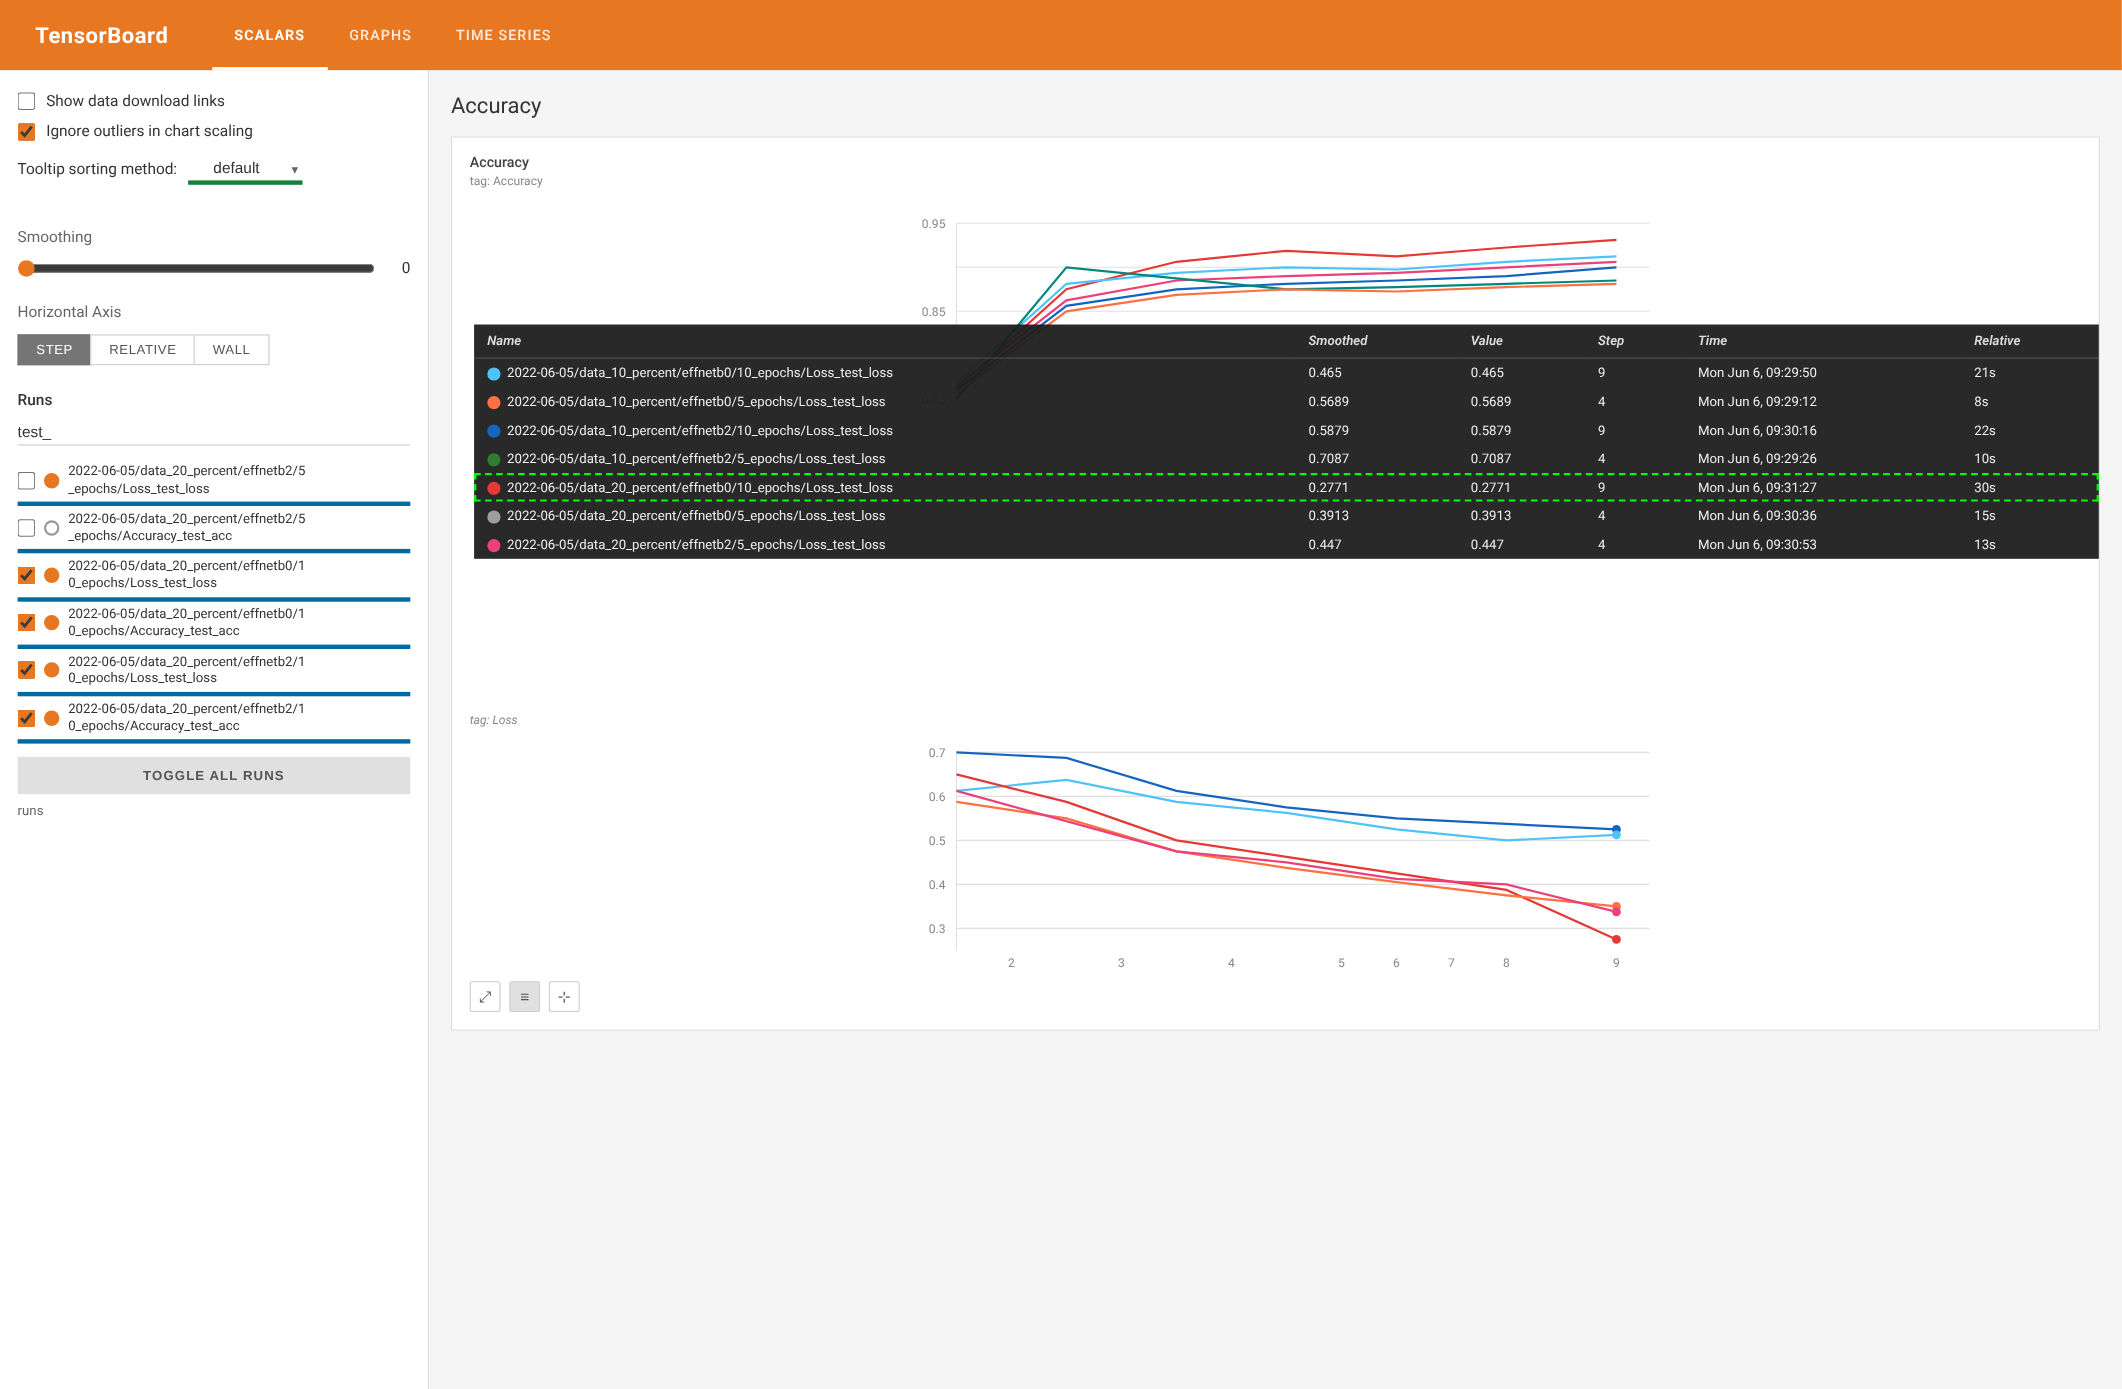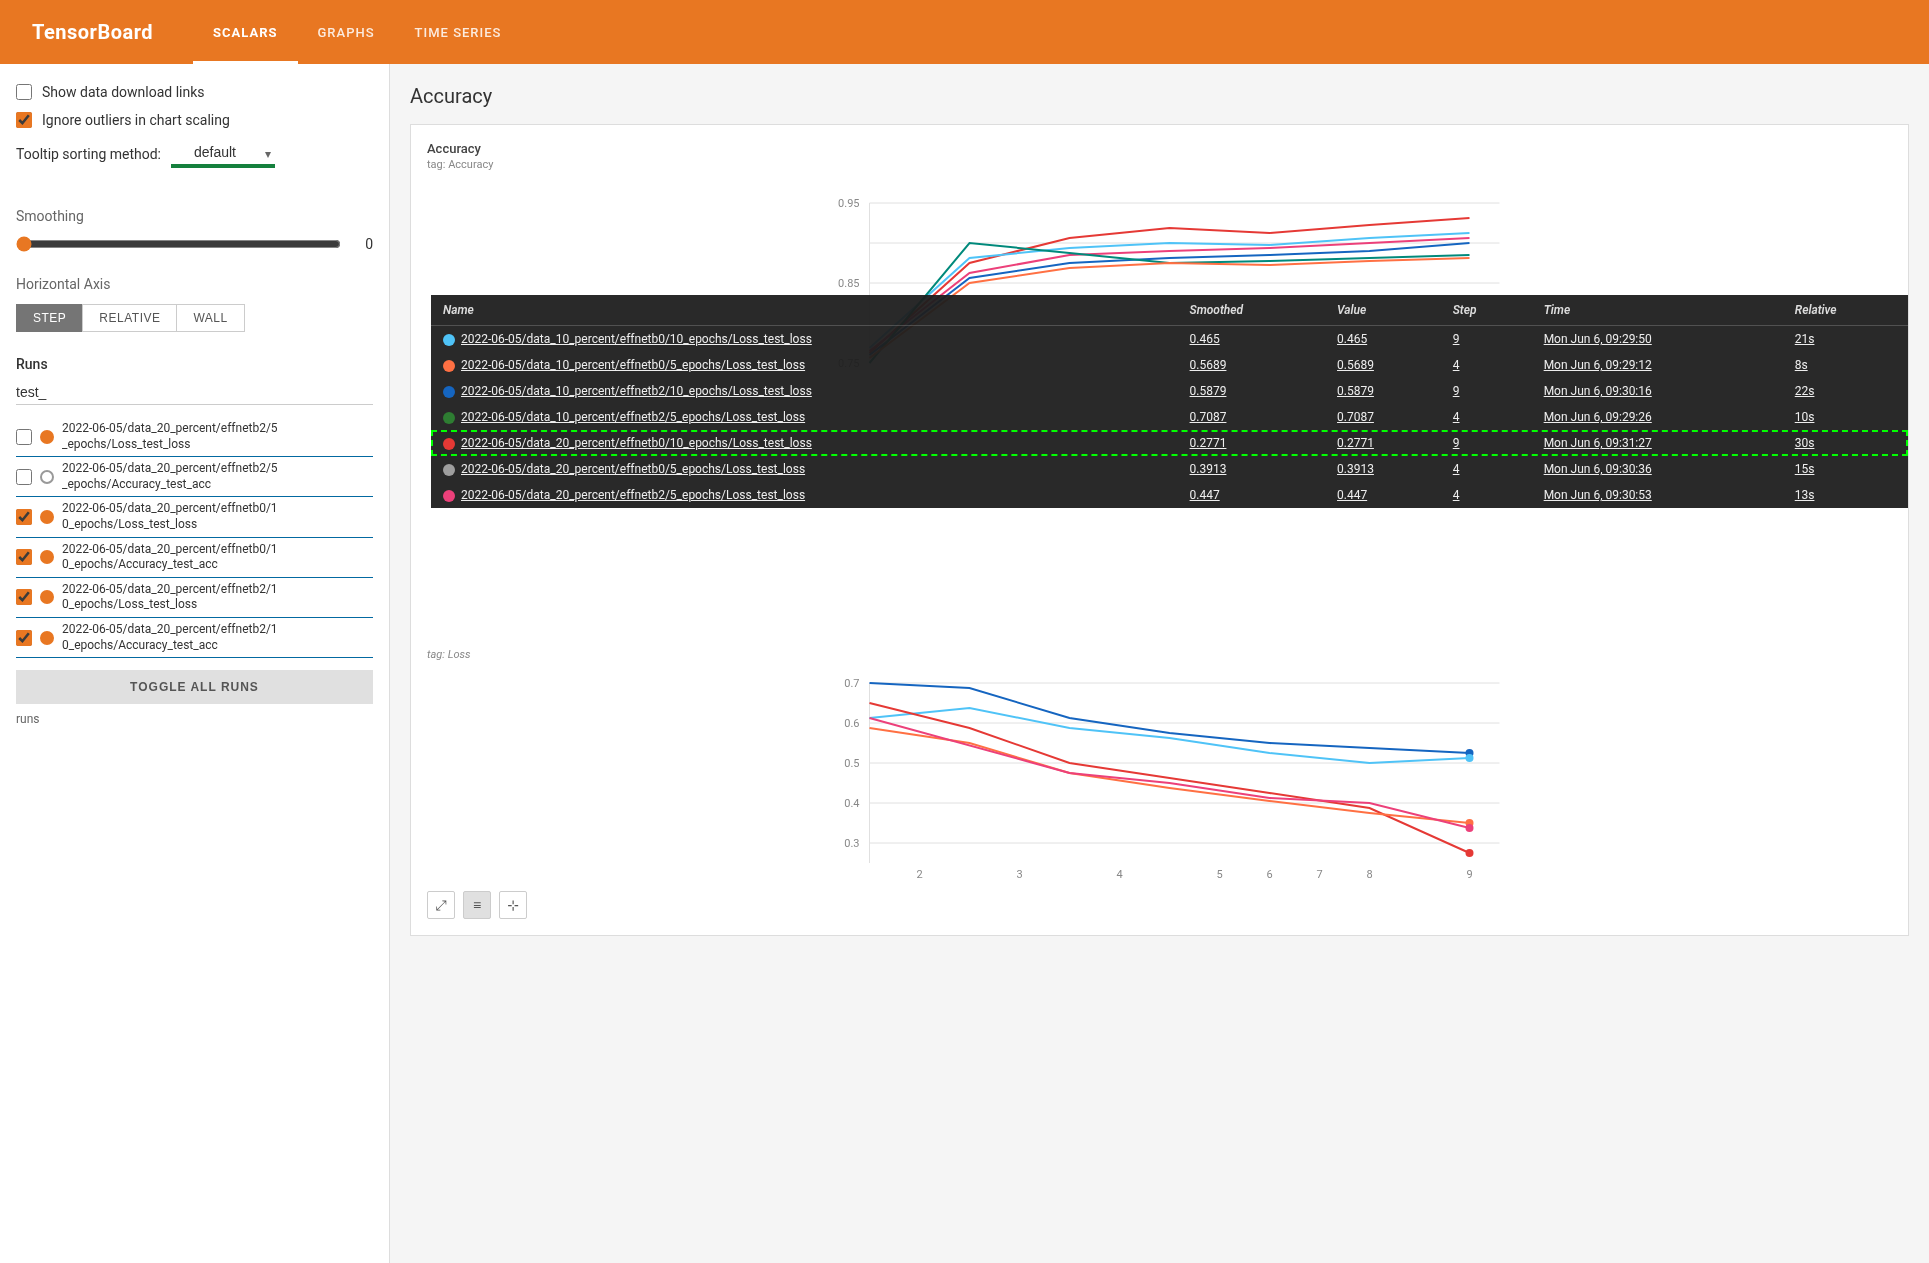--- a/index.html
+++ b/index.html
@@ -187,21 +187,21 @@
       font-size: 14px;
       outline: none;
       margin-bottom: 12px;
       color: #333;
     }
     .run-item {
       display: flex;
       align-items: center;
       gap: 8px;
       padding: 4px 0;
-      border-bottom: 1px solid #0369a1;
+      border-bottom: 4px solid #0369a1;
     }
     .run-checkbox {
       width: 16px;
       height: 16px;
       cursor: pointer;
       accent-color: #E87722;
     }
     .run-dot {
       width: 14px;
       height: 14px;
@@ -300,21 +300,20 @@
       font-weight: 600;
       color: #ddd;
       font-size: 12px;
       border-bottom: 1px solid rgba(255,255,255,0.1);
       font-style: italic;
     }
     .tooltip-table td {
       padding: 6px 12px;
       color: #eee;
       vertical-align: middle;
-      text-decoration: underline;
     }
     .tooltip-dot {
       width: 12px;
       height: 12px;
       border-radius: 50%;
       display: inline-block;
       vertical-align: middle;
     }
     .td-name { max-width: 420px; }
 

